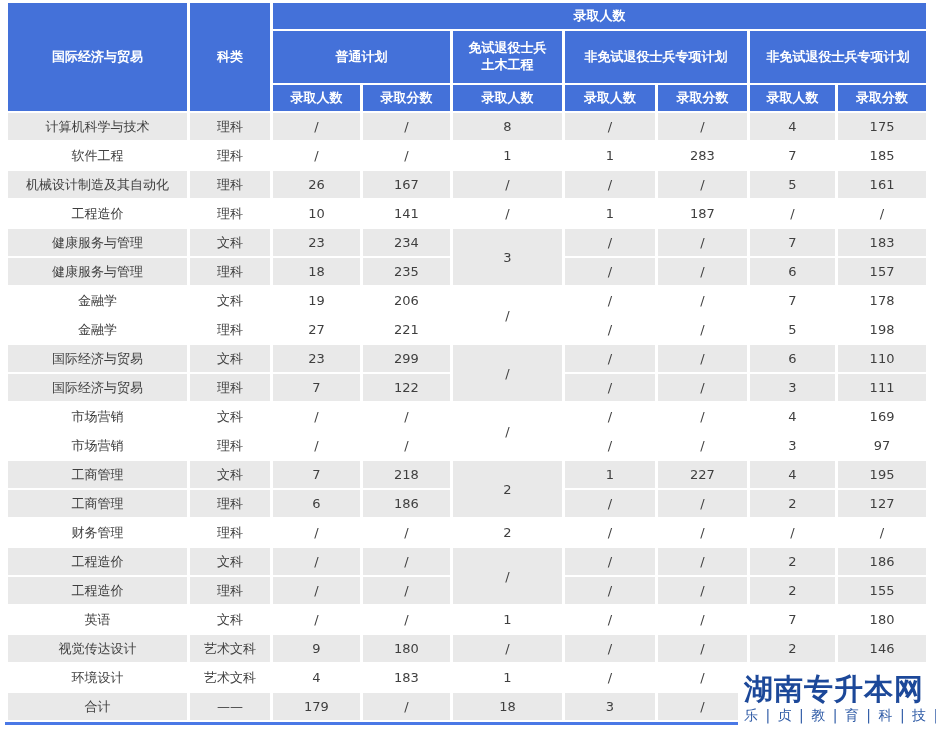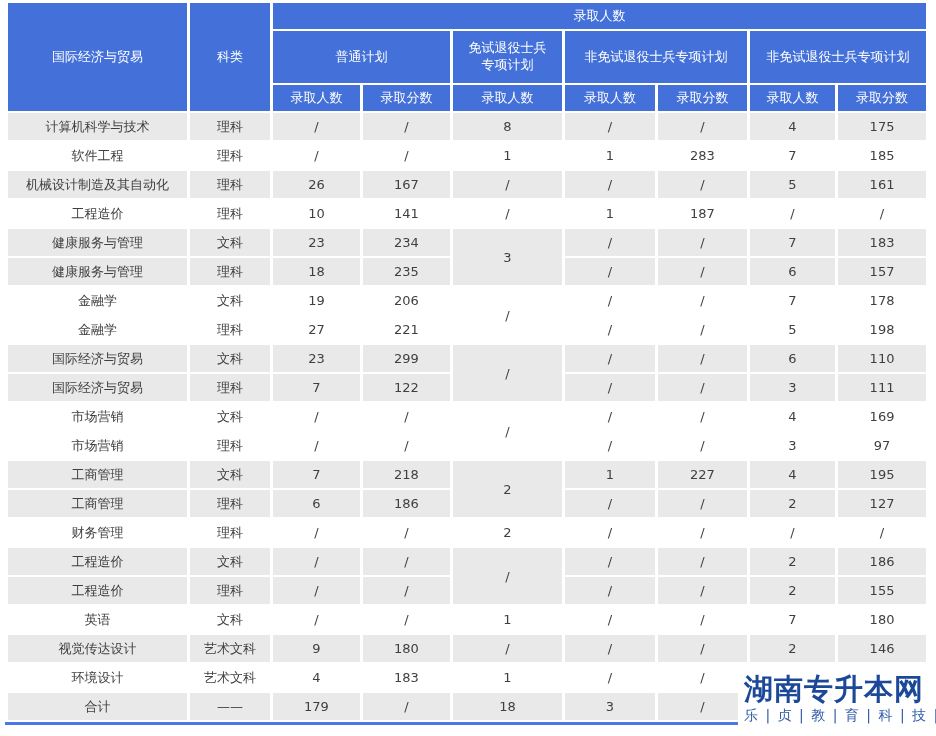--- a/index.html
+++ b/index.html
@@ -25,21 +25,21 @@
   table.adm th, table.adm td {
     text-align: center;
     vertical-align: middle;
     font-size: 13px;
     padding: 0 2px;
     overflow: hidden;
   }
   table.adm thead th {
     background: #4471d9;
     color: #ffffff;
-    font-weight: normal;
+    font-weight: bold;
     line-height: 1.3;
   }
   .h1 { height: 26px; }
   .h2 { height: 52px; }
   .h3 { height: 26px; }
   .prewrap { white-space: pre-line; }
   table.adm tbody td {
     color: #3f3f3f;
     height: 27px;
   }
@@ -99,21 +99,21 @@
     </colgroup>
     <thead>
       <tr>
         <th class="h1" rowspan="3">国际经济与贸易</th>
         <th class="h1" rowspan="3">科类</th>
         <th class="h1" colspan="7">录取人数</th>
       </tr>
       <tr>
         <th class="h2" colspan="2">普通计划</th>
         <th class="h2 prewrap">免试退役士兵
-专项计划</th>
+土木工程</th>
         <th class="h2" colspan="2">非免试退役士兵专项计划</th>
         <th class="h2" colspan="2">非免试退役士兵专项计划</th>
       </tr>
       <tr>
         <th class="h3">录取人数</th>
         <th class="h3">录取分数</th>
         <th class="h3">录取人数</th>
         <th class="h3">录取人数</th>
         <th class="h3">录取分数</th>
         <th class="h3">录取人数</th>

